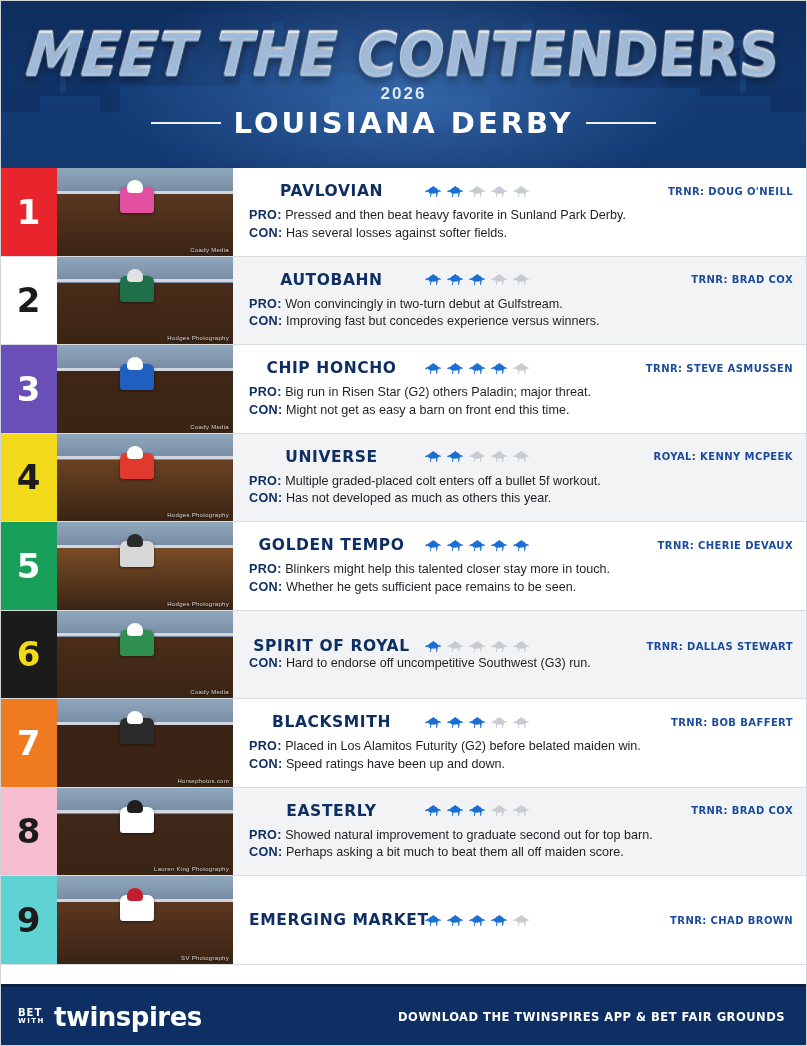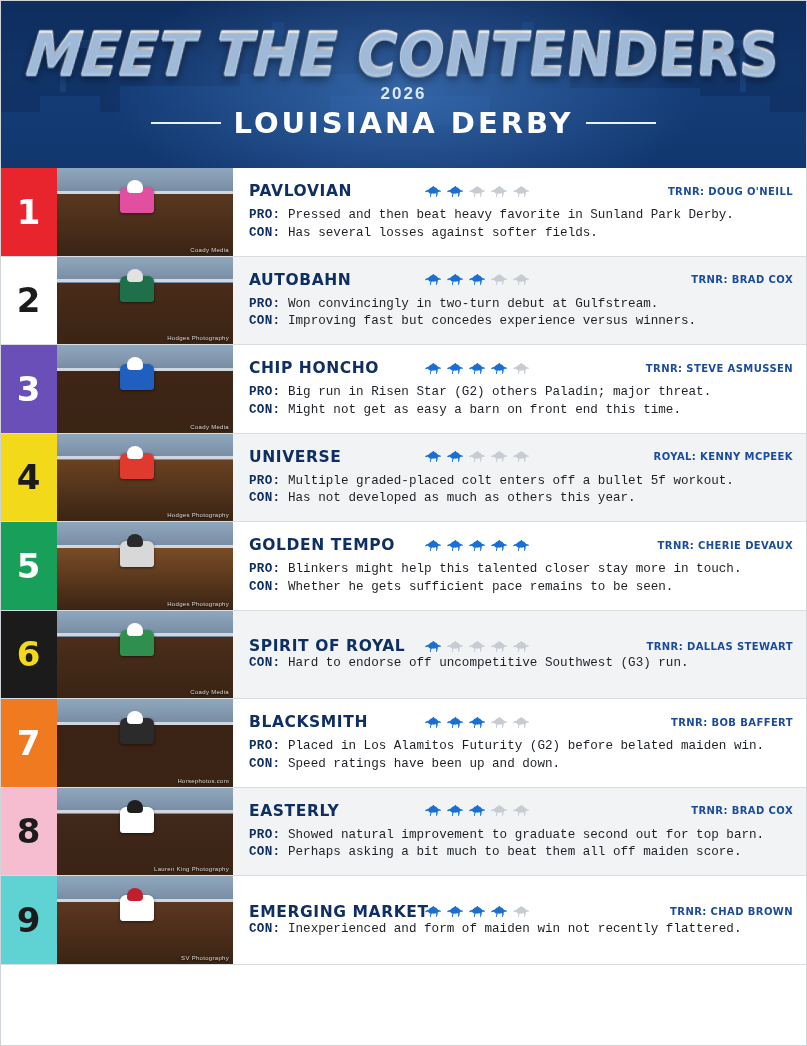--- a/index.html
+++ b/index.html
@@ -138,21 +138,21 @@
   }
 
   .info {
     flex: 1 1 auto;
     padding: 9px 14px 8px 16px;
     display: flex; flex-direction: column;
     justify-content: center;
     min-width: 0;
   }
   .info-top {
-    display: flex; align-items: center; gap: 10px;
+    display: flex; align-items: center; gap: 10px; text-align: center;
   }
   .horse-name {
     font-family: "DejaVu Sans", sans-serif;
     font-weight: bold;
     font-size: 15.5px;
     color: #0f2f63;
     letter-spacing: .6px;
     white-space: nowrap;
     flex: 0 0 auto;
     width: 165px;
@@ -172,21 +172,20 @@
     color: #1a4b9c;
     white-space: nowrap;
   }
   .pro, .con {
     font-size: 12.6px;
     color: #1d2125;
     line-height: 1.38;
     white-space: nowrap;
     overflow: hidden;
     text-overflow: ellipsis;
-    font-family: Liberation Mono, monospace;
   }
   .pro { margin-top: 7px; }
   .tag {
     font-weight: bold;
     color: #0f2f63;
     letter-spacing: .3px;
   }
 
   
   .footer {
@@ -603,18 +602,27 @@
               </svg>
               <svg class="star-h" width="19" height="13" viewBox="0 0 24 16">
                 <path fill="#1a6fd4" d="M1.2 7.6c1.5-1.1 3.1-1.9 4.9-2.2 1-1.4 2.2-2.3 3.8-2.8.6-.2 1.1-.6 1.4-1.2.2-.4.6-.6 1-.4.3.1.5.4.5.8 0 .5.2.8.7.9 1.3.3 2.4 1 3.3 2 .8.9 1.8 1.5 3 1.7.6.1 1.1.4 1.5.9.3.3.3.6 0 .8-.5.3-1 .4-1.6.3-.6-.1-1.1 0-1.6.3-.7.4-1 1-.9 1.8.1.9 0 1.7-.4 2.5-.2.4-.4.8-.4 1.3 0 .4-.2.6-.6.6-.4 0-.6-.2-.6-.6 0-.5 0-1 .2-1.5.2-.7.2-1.4-.1-2.1-.2-.4-.5-.5-.9-.4-1.3.4-2.6.5-3.9.3-.4-.1-.6 0-.8.3-.5.8-.8 1.6-.9 2.6 0 .4-.1.8-.2 1.2-.1.3-.3.5-.6.4-.3 0-.5-.2-.5-.6 0-1.1.2-2.2.7-3.2.2-.4.1-.6-.3-.8-1-.4-1.9-1-2.6-1.9-.3-.3-.6-.5-1-.4-.6.1-1.1.3-1.6.6-.3.2-.6.2-.8-.1-.2-.3-.1-.6.2-.8z"></path>
               </svg>
               <svg class="star-h" width="19" height="13" viewBox="0 0 24 16">
                 <path fill="#c6ccd2" d="M1.2 7.6c1.5-1.1 3.1-1.9 4.9-2.2 1-1.4 2.2-2.3 3.8-2.8.6-.2 1.1-.6 1.4-1.2.2-.4.6-.6 1-.4.3.1.5.4.5.8 0 .5.2.8.7.9 1.3.3 2.4 1 3.3 2 .8.9 1.8 1.5 3 1.7.6.1 1.1.4 1.5.9.3.3.3.6 0 .8-.5.3-1 .4-1.6.3-.6-.1-1.1 0-1.6.3-.7.4-1 1-.9 1.8.1.9 0 1.7-.4 2.5-.2.4-.4.8-.4 1.3 0 .4-.2.6-.6.6-.4 0-.6-.2-.6-.6 0-.5 0-1 .2-1.5.2-.7.2-1.4-.1-2.1-.2-.4-.5-.5-.9-.4-1.3.4-2.6.5-3.9.3-.4-.1-.6 0-.8.3-.5.8-.8 1.6-.9 2.6 0 .4-.1.8-.2 1.2-.1.3-.3.5-.6.4-.3 0-.5-.2-.5-.6 0-1.1.2-2.2.7-3.2.2-.4.1-.6-.3-.8-1-.4-1.9-1-2.6-1.9-.3-.3-.6-.5-1-.4-.6.1-1.1.3-1.6.6-.3.2-.6.2-.8-.1-.2-.3-.1-.6.2-.8z"></path>
               </svg>
             </div>
             <div class="trainer">TRNR: CHAD BROWN</div>
           </div>
-          <div class="con"><span class="tag">CON:</span> <span>Inexperienced and form of maiden win not recently flattered.</span></div>
         </div>
       </div>
     </div>
 
+  <div class="footer">
+    <div class="logo">
+      <div class="logo-stack">
+        <span>BET</span>
+        <span style="font-size:7px;letter-spacing:1.5px;">WITH</span>
+      </div>
+      <span class="logo-word">twinspires</span>
+    </div>
+    <div class="footer-cta">DOWNLOAD THE TWINSPIRES APP &amp; BET FAIR GROUNDS</div>
+  </div>
 </div>
 
 </body></html>

